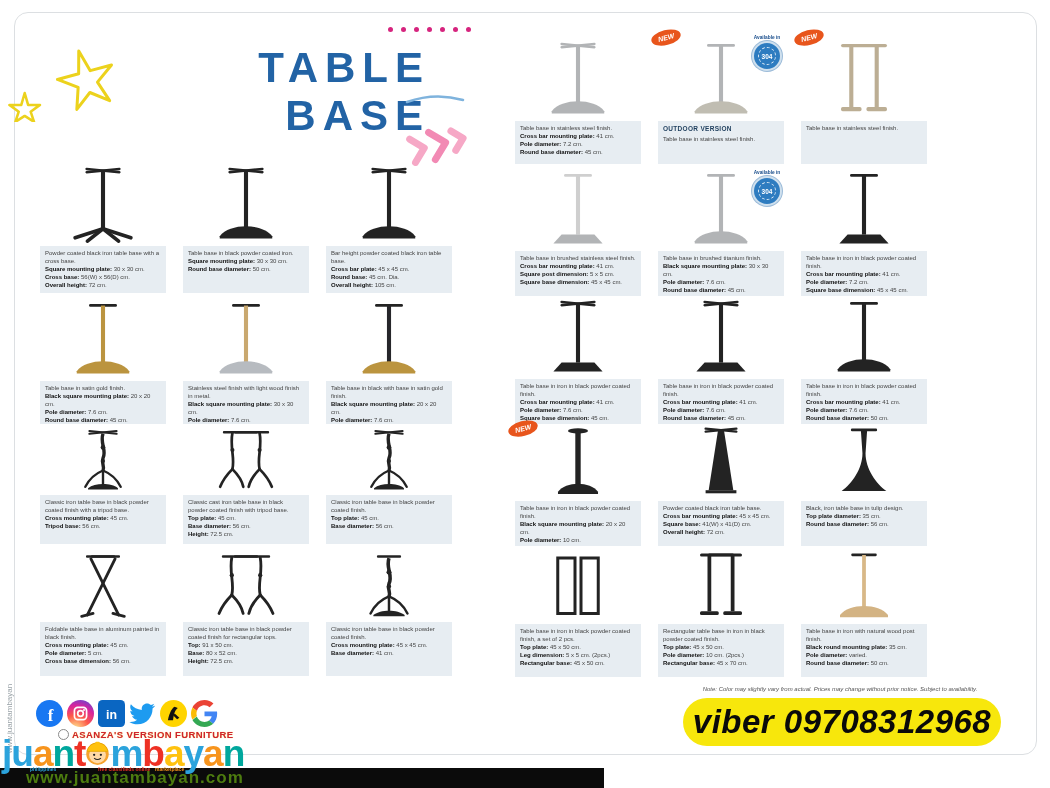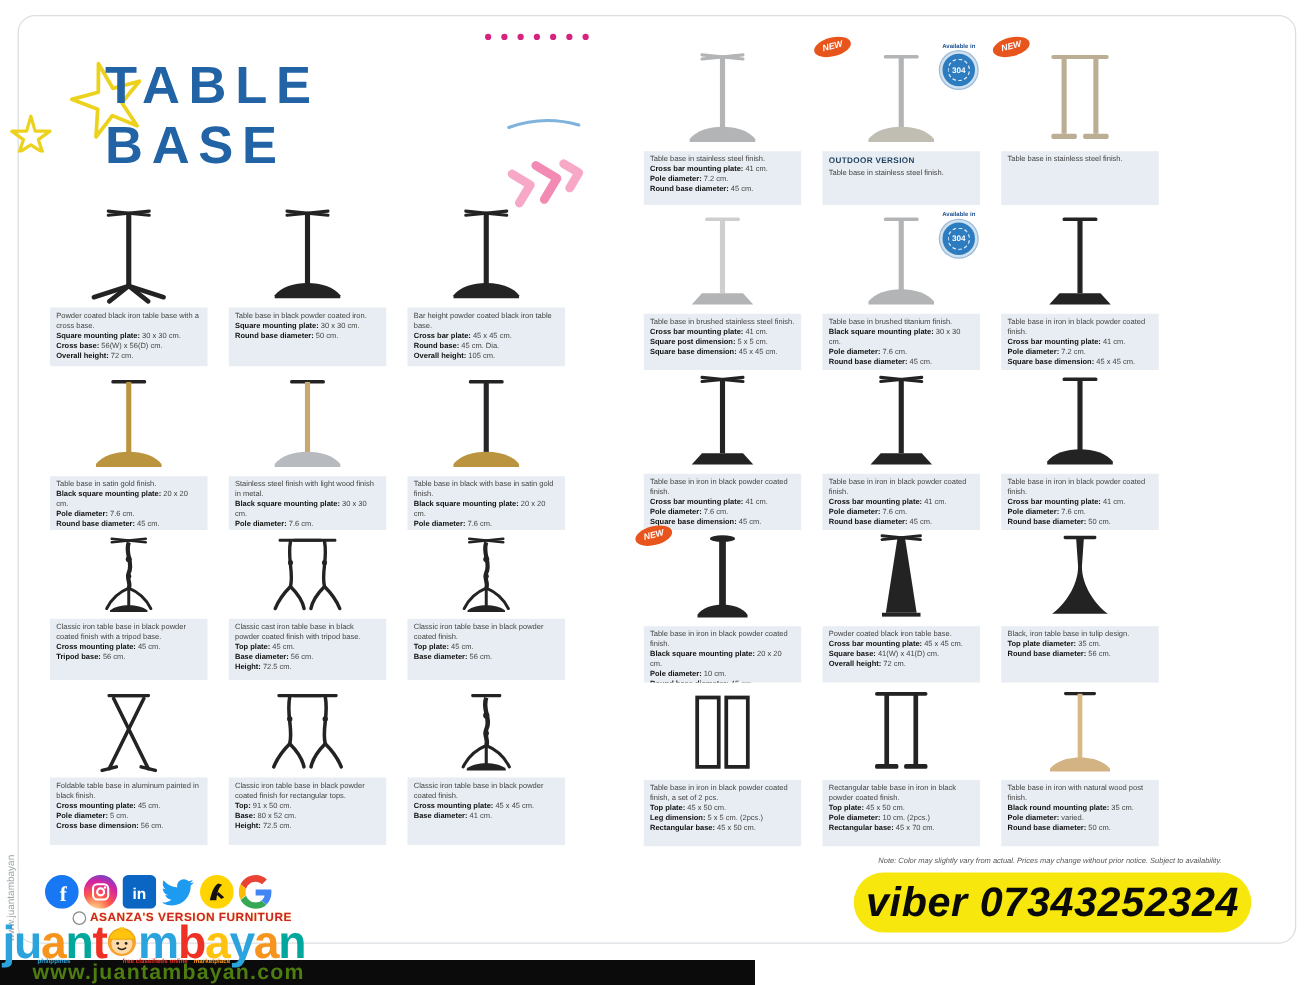--- a/index.html
+++ b/index.html
@@ -1,21 +1,21 @@
 <!DOCTYPE html>
 <html><head>
 <meta charset="utf-8">
 <style>
   html,body{margin:0;padding:0;width:1050px;height:788px;background:#fff;overflow:hidden;
             font-family:"Liberation Sans", sans-serif;}
   #flyer{position:absolute;inset:0;width:1050px;height:788px;background:#fff;}
   .frame{position:absolute;left:14px;top:12px;width:1021px;height:741px;border:1px solid #dcdfe2;border-radius:14px;}
 
   
-  .title{position:absolute;left:84px;top:44px;width:330px;text-align:left;
+  .title{position:absolute;left:100px;top:44px;width:330px;text-align:right;
          font-size:42px;font-weight:bold;letter-spacing:7px;color:#2263a5;}
   .subtitle{position:absolute;left:68px;top:114px;width:352px;text-align:center;
             font-size:12px;font-weight:bold;letter-spacing:1.4px;color:#f0693c;}
   .dots{position:absolute;left:388px;top:27px;display:flex;gap:8px;}
   .dots i{width:5px;height:5px;border-radius:50%;background:#d6247e;display:block;}
   .stars{position:absolute;left:6px;top:42px;}
   .swoosh{position:absolute;left:405px;top:92px;}
   .chevrons{position:absolute;left:408px;top:124px;transform:rotate(-14deg);}
 
   
@@ -581,21 +581,21 @@
         <div class="desc" style="height: 53px;">
           <div>Table base in iron with natural wood post finish.</div>
           <div><b>Black round mounting plate:</b> 35 cm.</div>
           <div><b>Pole diameter:</b> varied.</div>
           <div><b>Round base diameter:</b> 50 cm.</div>
         </div>
       </div>
     </div>
 
   <div class="note">Note: Color may slightly vary from actual. Prices may change without prior notice. Subject to availability.</div>
-  <div class="viber">viber 07343252324</div>
+  <div class="viber">viber 09708312968</div>
 
   <div class="social" id="social">
       <div class="ic">
         <svg viewBox="0 0 24 24" width="27" height="27">
           <circle cx="12" cy="12" r="12" fill="#1877f2"></circle>
           <text x="13" y="18.5" text-anchor="middle" font-size="15" font-weight="bold" fill="#fff" font-family="Liberation Serif, serif">f</text>
         </svg>
       </div>
       <div class="ic">
         <svg viewBox="0 0 24 24" width="27" height="27">

